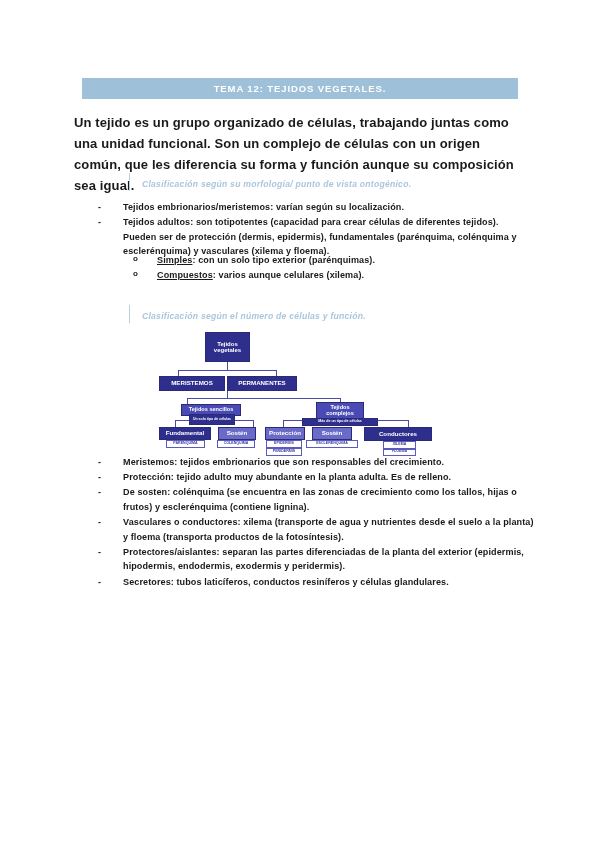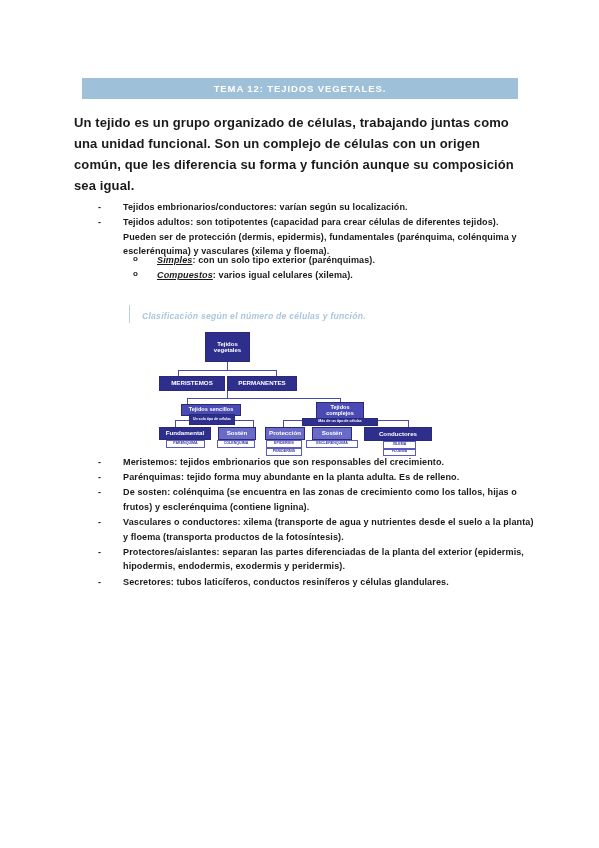--- a/index.html
+++ b/index.html
@@ -110,21 +110,20 @@
     left: 133px;
     top: 253px;
     width: 390px;
   }
   .sub-bullets .bullet-mark {
     width: 24px;
     font-size: 8px;
   }
   .sub-bullets .bullet-text { font-size: 9.05px; }
   .term {
-    font-style: italic;
     text-decoration: underline;
   }
 
   
   .diagram {
     position: absolute;
     left: 155px;
     top: 328px;
     width: 292px;
     height: 126px;
@@ -161,40 +160,43 @@
 <body>
 
 <div class="page">
 
   <div class="title-banner">
     <span class="title-text">TEMA 12: TEJIDOS VEGETALES.</span>
   </div>
 
   <div class="intro">Un tejido es un grupo organizado de células, trabajando juntas como una unidad funcional. Son un complejo de células con un origen común, que les diferencia su forma y función aunque su composición sea igual.</div>
 
+  <div class="sec-head" id="sec-head-1">
+    <span class="sec-text">Clasificación según su morfología/ punto de vista ontogénico.</span>
+  </div>
 
   <div class="bullets" id="bullets-1">
     <div class="bullet-row">
       <span class="bullet-mark">-</span>
-      <span class="bullet-text">Tejidos embrionarios/conductores: varían según su localización.</span>
+      <span class="bullet-text">Tejidos embrionarios/meristemos: varían según su localización.</span>
     </div>
     <div class="bullet-row">
       <span class="bullet-mark">-</span>
       <span class="bullet-text">Tejidos adultos: son totipotentes (capacidad para crear células de diferentes tejidos). Pueden ser de protección (dermis, epidermis), fundamentales (parénquima, colénquima y esclerénquima) y vasculares (xilema y floema).</span>
     </div>
   </div>
 
   <div class="sub-bullets">
     <div class="bullet-row">
       <span class="bullet-mark">o</span>
       <span class="bullet-text"><span class="term">Simples</span><span>: con un solo tipo exterior (parénquimas).</span></span>
     </div>
     <div class="bullet-row">
       <span class="bullet-mark">o</span>
-      <span class="bullet-text"><span class="term">Compuestos</span><span>: varios igual celulares (xilema).</span></span>
+      <span class="bullet-text"><span class="term">Compuestos</span><span>: varios aunque celulares (xilema).</span></span>
     </div>
   </div>
 
   <div class="sec-head" id="sec-head-2">
     <span class="sec-text">Clasificación según el número de células y función.</span>
   </div>
 
   <div class="diagram">
 
     <div class="dline v" style="left:72px; top:34px; height:8px;"></div>
@@ -245,21 +247,21 @@
     <div class="dbox fill-white" style="left:228px; top:120.5px; width:33px; height:7.5px; font-size:3.6px;">FLOEMA</div>
   </div>
 
   <div class="bullets" id="bullets-2">
     <div class="bullet-row">
       <span class="bullet-mark">-</span>
       <span class="bullet-text">Meristemos: tejidos embrionarios que son responsables del crecimiento.</span>
     </div>
     <div class="bullet-row">
       <span class="bullet-mark">-</span>
-      <span class="bullet-text">Parénquimas: tejido forma muy abundante en la planta adulta. Es de relleno.</span>
+      <span class="bullet-text">Protección: tejido adulto muy abundante en la planta adulta. Es de relleno.</span>
     </div>
     <div class="bullet-row">
       <span class="bullet-mark">-</span>
       <span class="bullet-text">De sosten: colénquima (se encuentra en las zonas de crecimiento como los tallos, hijas o frutos) y esclerénquima (contiene lignina).</span>
     </div>
     <div class="bullet-row">
       <span class="bullet-mark">-</span>
       <span class="bullet-text">Vasculares o conductores: xilema (transporte de agua y nutrientes desde el suelo a la planta) y floema (transporta productos de la fotosíntesis).</span>
     </div>
     <div class="bullet-row">

